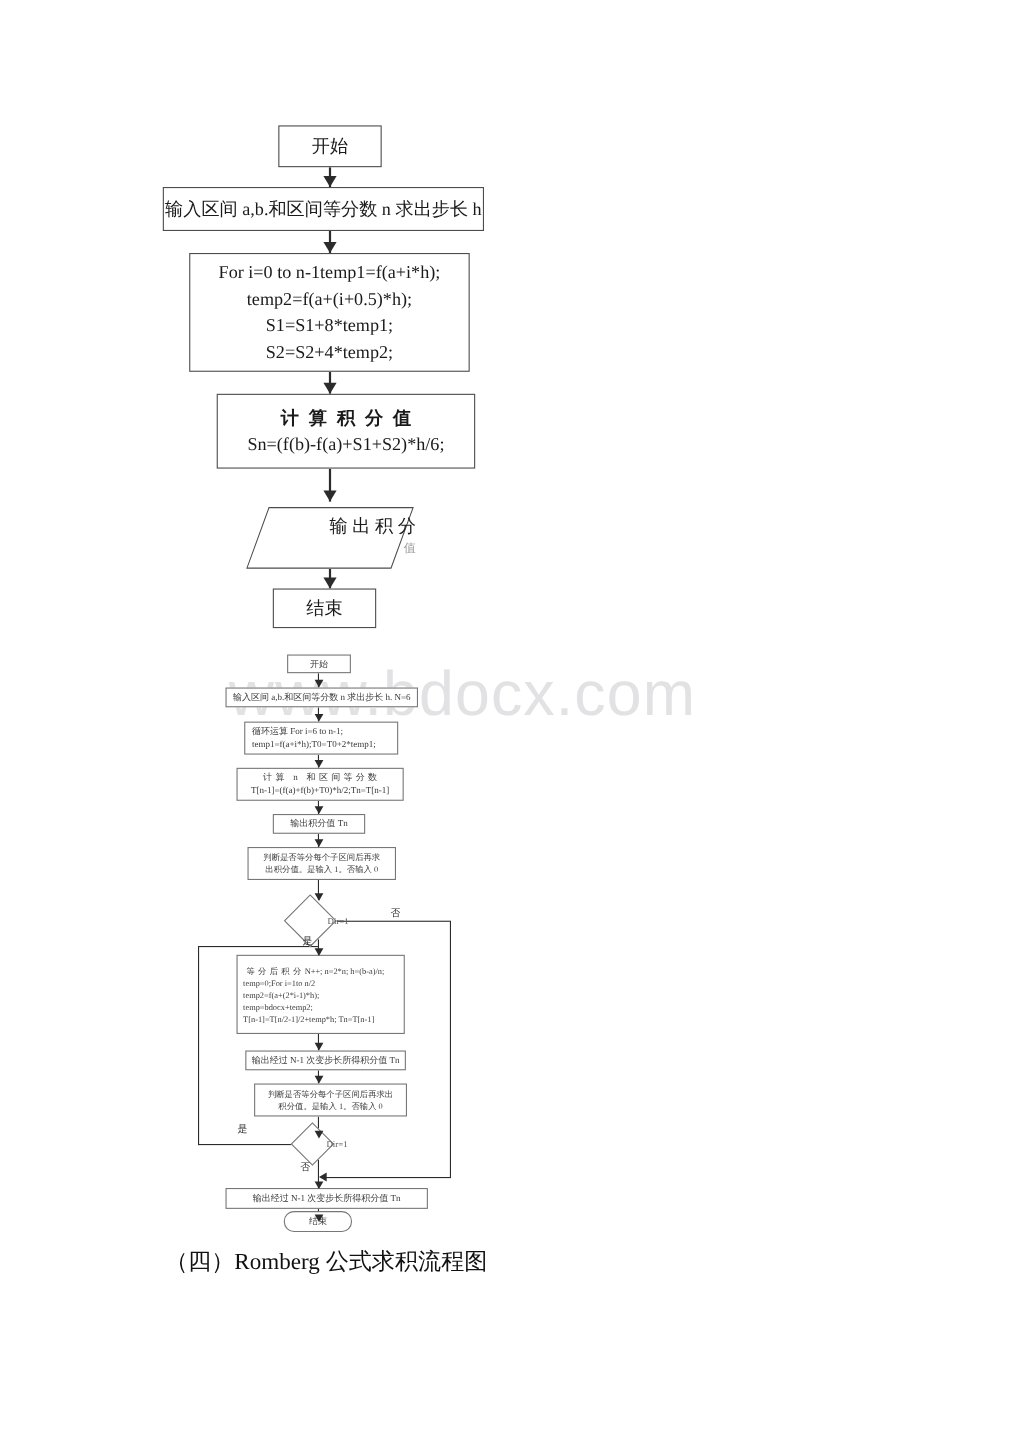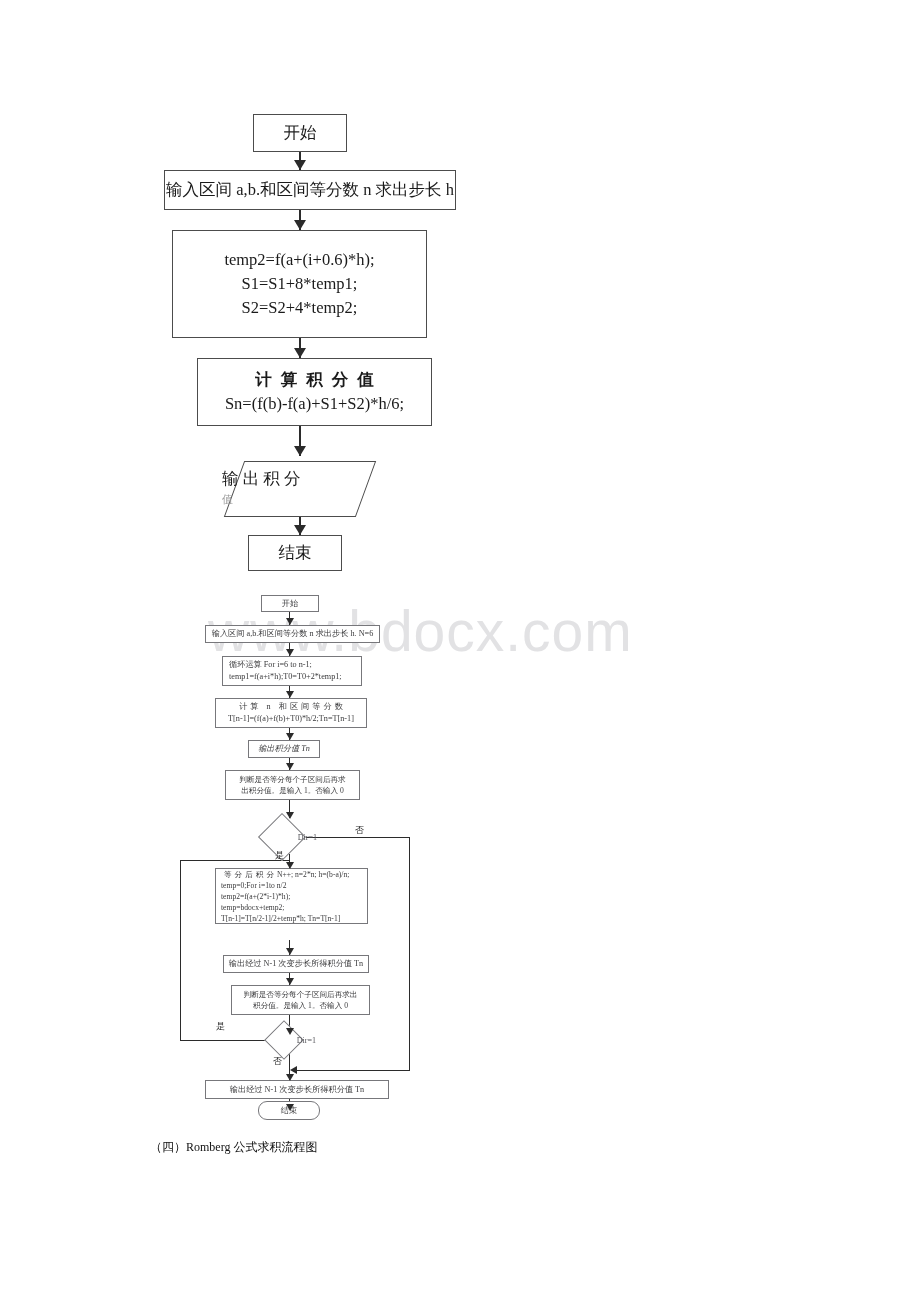--- a/index.html
+++ b/index.html
@@ -66,21 +66,21 @@
     box-sizing: border-box;
     background: #ffffff;
     border: 1px solid #4c4c4c;
     transform: skewX(-20deg);
     z-index: 2;
   }
   .para-text {
     position: absolute;
     display: flex;
     flex-direction: column;
-    align-items: flex-start;
+    align-items: flex-end;
     justify-content: center;
     text-align: center;
     z-index: 3;
     pointer-events: none;
   }
 
   
   .diamond {
     position: absolute;
     box-sizing: border-box;
@@ -152,21 +152,21 @@
   #chart2 .node { border-color: #77777b; }
   #chart2 .diamond { border-color: #77777b; }
 
   .ghost { color: #c9c9cc; }
 
   
   .caption {
     position: absolute;
     left: 150px;
     top: 1134px;
-    font-size: 12px;
+    font-size: 21px;
     line-height: 26px;
     color: #111111;
     white-space: nowrap;
     z-index: 4;
   }
 </style>
 </head>
 <body>
 
 <div id="page">
@@ -175,29 +175,30 @@
 
   <div class="fc" id="chart1">
 
     <div class="node" style="left:253px; top:114px; width:94px; height:38px;">
       <span class="ln">开始</span>
     </div>
 
     <div class="vline thick" style="left:299px; top:152px; height:18px;"></div>
     <div class="arrow-down big" style="left:294px; top:160px;"></div>
 
-    <div class="node" style="left:148px; top:170px; width:292px; height:40px;margin-left:16px;">
+    <div class="node" style="left:148px; top:170px; width:292px; height:40px;">
       <span class="ln">输入区间 a,b.和区间等分数 n 求出步长 h</span>
     </div>
 
     <div class="vline thick" style="left:299px; top:210px; height:20px;"></div>
     <div class="arrow-down big" style="left:294px; top:220px;"></div>
 
     <div class="node" style="left:172px; top:230px; width:255px; height:108px;">
-      <span class="ln">temp2=f(a+(i+0.6)*h);</span>
+      <span class="ln">For i=0 to n-1temp1=f(a+i*h);</span>
+      <span class="ln">temp2=f(a+(i+0.5)*h);</span>
       <span class="ln">S1=S1+8*temp1;</span>
       <span class="ln">S2=S2+4*temp2;</span>
     </div>
 
     <div class="vline thick" style="left:299px; top:338px; height:20px;"></div>
     <div class="arrow-down big" style="left:294px; top:348px;"></div>
 
     <div class="node" style="left:197px; top:358px; width:235px; height:68px;">
       <span class="ln spread">计算积分值</span>
       <span class="ln">Sn=(f(b)-f(a)+S1+S2)*h/6;</span>
@@ -242,21 +243,21 @@
     <div class="vline" style="left:289px; top:686px; height:12px;"></div>
     <div class="arrow-down" style="left:286px; top:691px;"></div>
 
     <div class="node" style="left:215px; top:698px; width:152px; height:30px;">
       <span class="ln spread2">计算 n 和区间等分数</span>
       <span class="ln">T[n-1]=(f(a)+f(b)+T0)*h/2;Tn=T[n-1]</span>
     </div>
     <div class="vline" style="left:289px; top:728px; height:12px;"></div>
     <div class="arrow-down" style="left:286px; top:733px;"></div>
 
-    <div class="node" style="left:248px; top:740px; width:72px; height:18px;font-style:italic;">
+    <div class="node" style="left:248px; top:740px; width:84px; height:18px;">
       <span class="ln">输出积分值 Tn</span>
     </div>
     <div class="vline" style="left:289px; top:758px; height:12px;"></div>
     <div class="arrow-down" style="left:286px; top:763px;"></div>
 
     <div class="node tiny" style="left:225px; top:770px; width:135px; height:30px;">
       <span class="ln">判断是否等分每个子区间后再求</span>
       <span class="ln">出积分值。是输入 1。否输入 0</span>
     </div>
     <div class="vline" style="left:289px; top:800px; height:18px;"></div>
@@ -270,21 +271,21 @@
     <div class="hline" style="left:306px; top:837px; width:103px;"></div>
     <div class="vline" style="left:409px; top:837px; height:233px;"></div>
     <div class="hline" style="left:292px; top:1070px; width:118px;"></div>
     <div class="arrow-left" style="left:290px; top:1066px;"></div>
     <div class="edge-label" style="left:355px; top:824px;">否</div>
 
     <div class="vline" style="left:289px; top:854px; height:14px;"></div>
     <div class="arrow-down" style="left:286px; top:862px;"></div>
     <div class="edge-label" style="left:275px; top:849px;">是</div>
 
-    <div class="node tiny lft" style="left:215px; top:868px; width:153px; height:56px; align-items:flex-start; padding-left:5px;">
+    <div class="node tiny lft" style="left:215px; top:868px; width:153px; height:72px; align-items:flex-start; padding-left:5px;">
       <span class="ln">
         <span class="spread2">等分后积分</span><span>N++;   n=2*n;   h=(b-a)/n;</span>
       </span>
       <span class="ln">temp=0;For i=1to n/2</span>
       <span class="ln">temp2=f(a+(2*i-1)*h);</span>
       <span class="ln"> temp=bdocx+temp2;</span>
       <span class="ln">T[n-1]=T[n/2-1]/2+temp*h; Tn=T[n-1]</span>
     </div>
     <div class="vline" style="left:289px; top:940px; height:15px;"></div>
     <div class="arrow-down" style="left:286px; top:948px;"></div>

